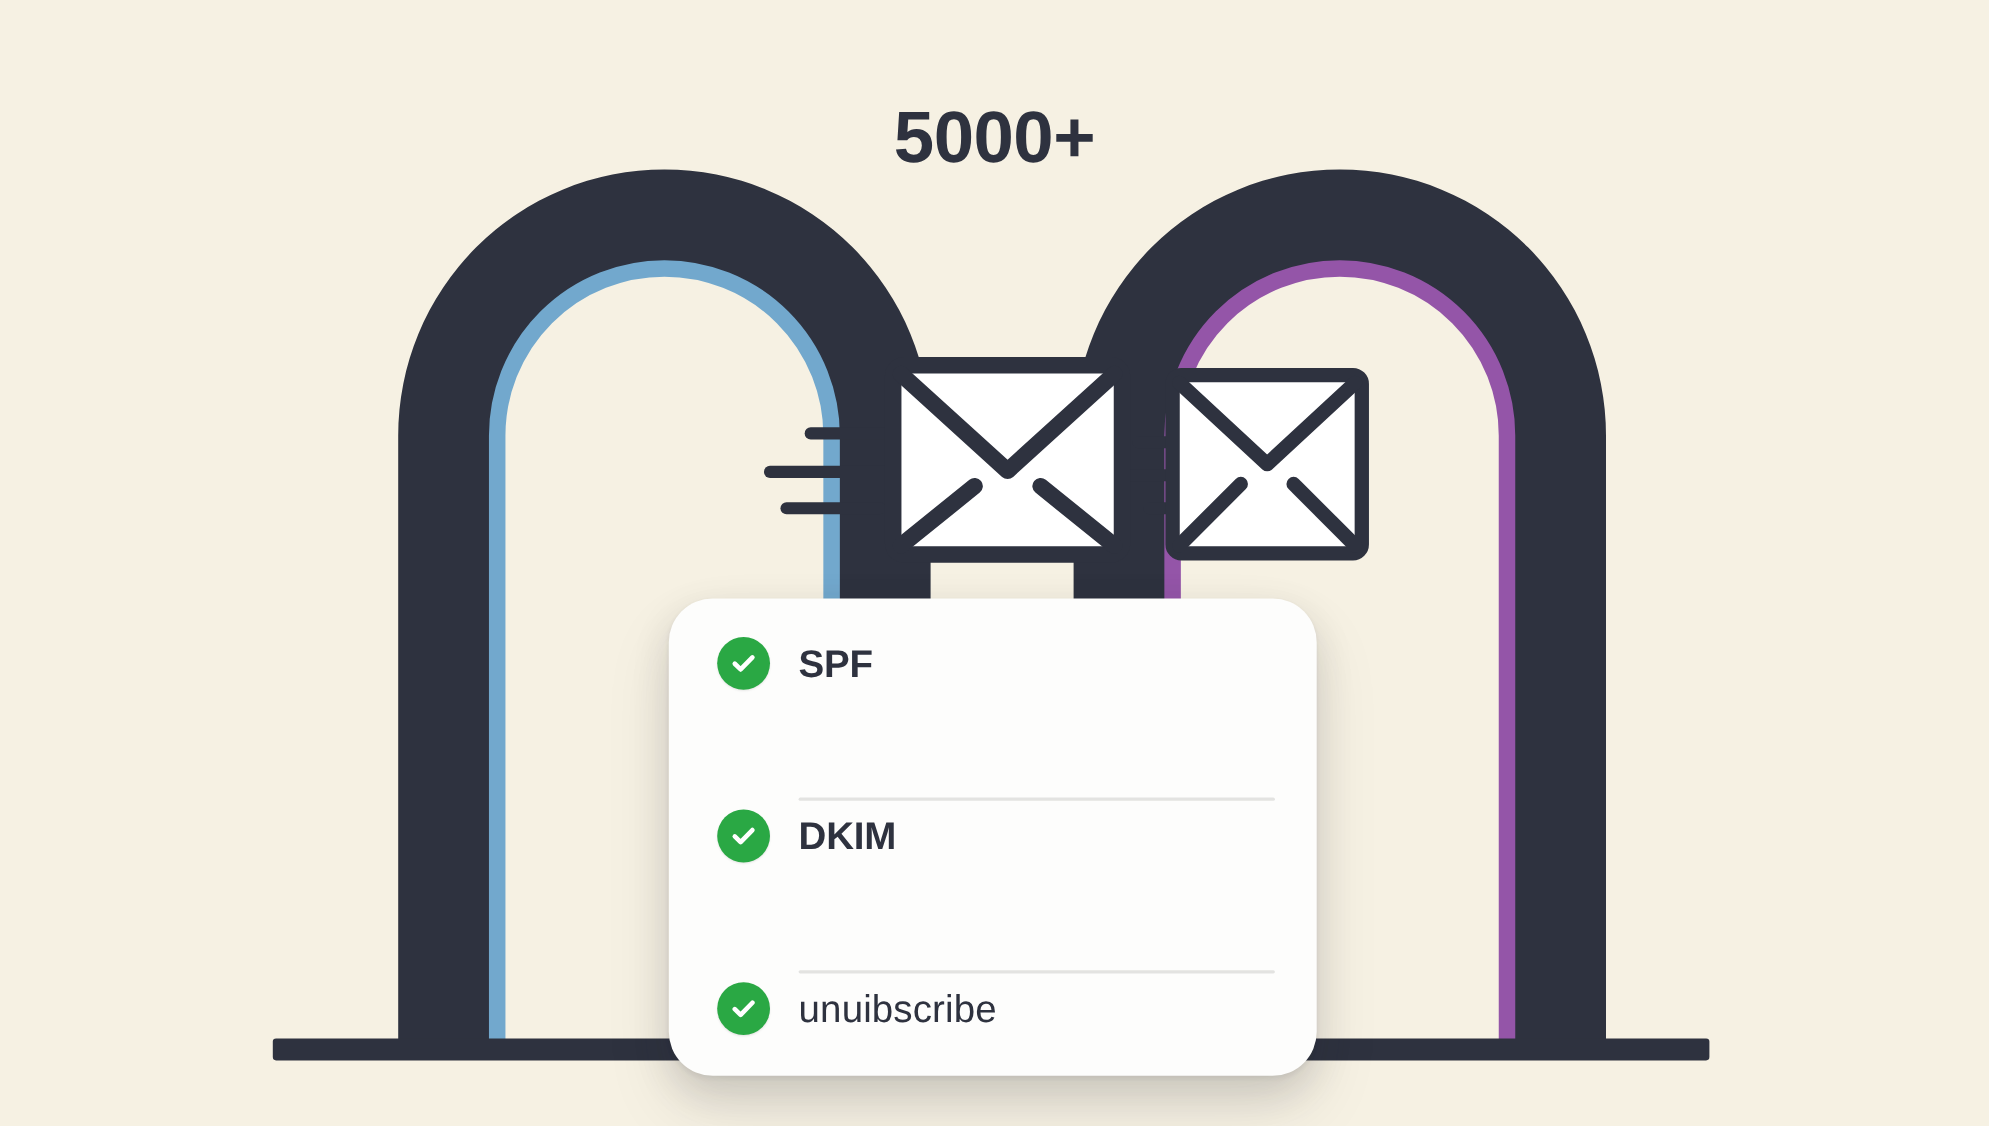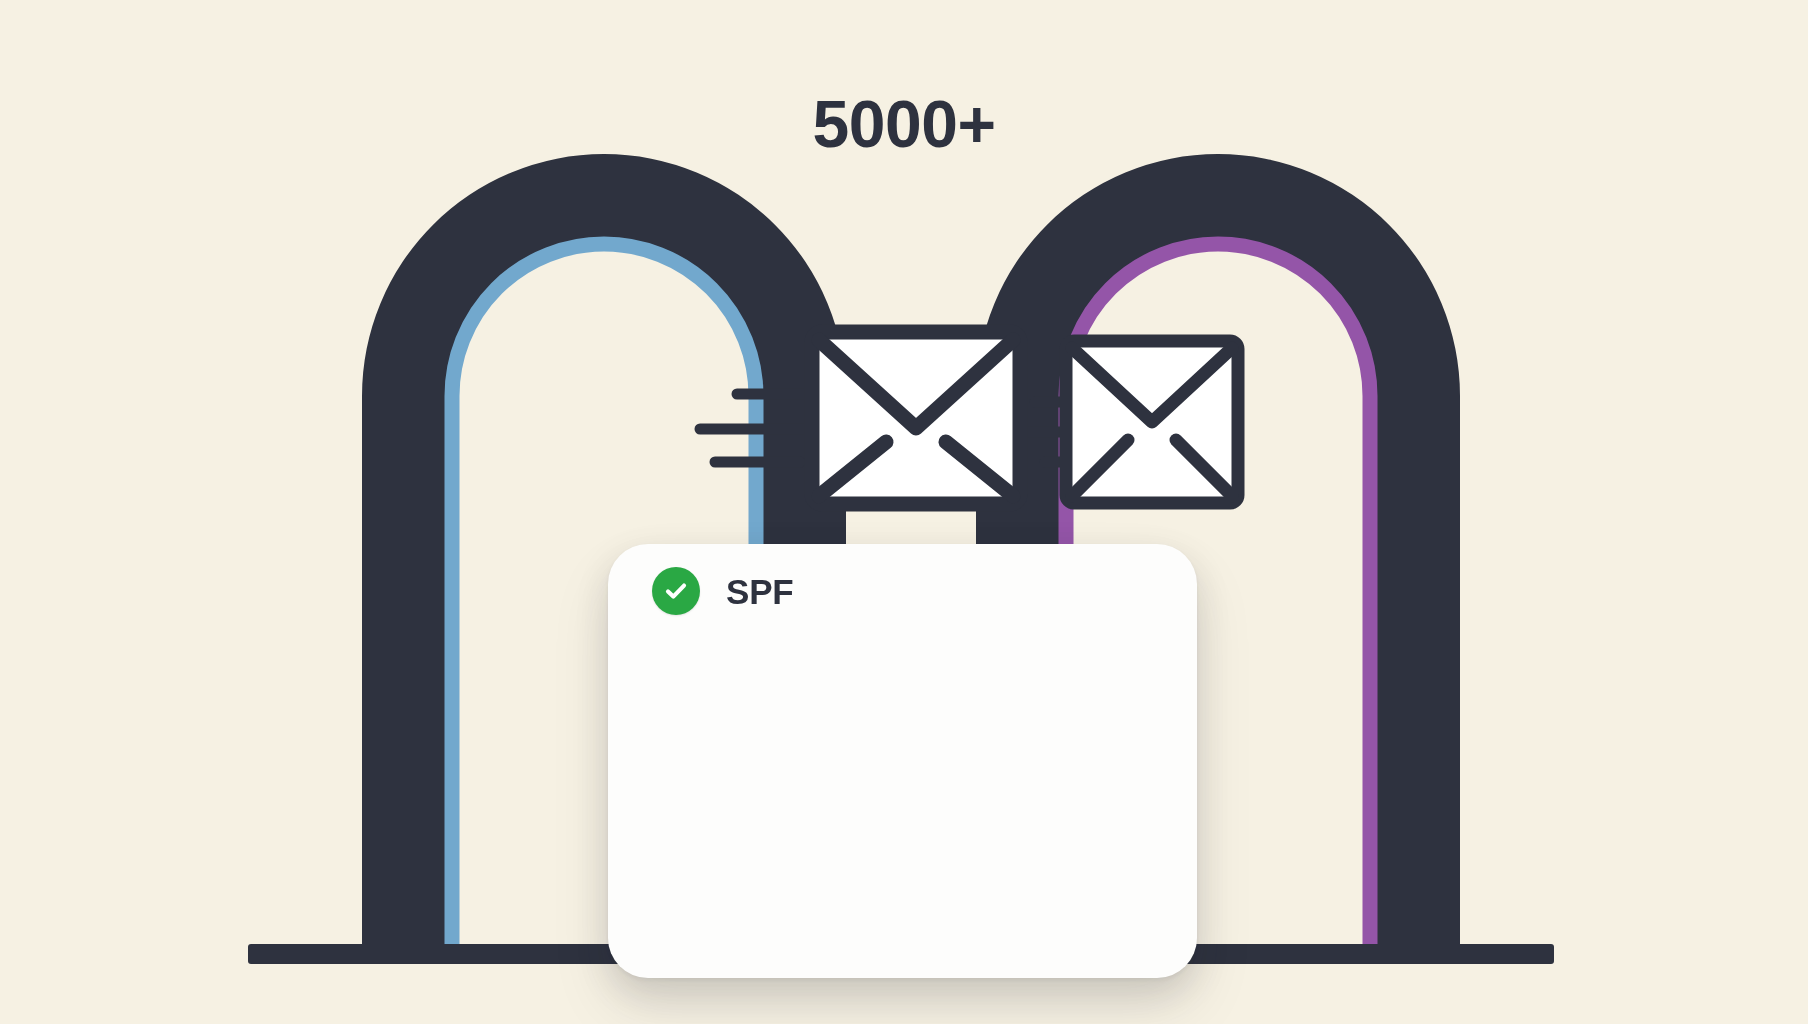--- a/index.html
+++ b/index.html
@@ -51,21 +51,21 @@
     left: 608px;
     top: 500px;
     width: 589px;
     height: 434px;
     background: #fdfdfc;
     border-radius: 40px;
     box-shadow:
       0 2px 4px rgba(40,40,50,0.06),
       0 14px 34px rgba(40,40,50,0.14),
       0 30px 60px rgba(40,40,50,0.10);
-    padding: 16px 44px 30px 44px;
+    padding: 28px 44px 30px 44px;
     display: flex;
     flex-direction: column;
     justify-content: space-between;
     overflow: hidden;
   }
 
   .check-row {
     display: flex;
     align-items: center;
     gap: 26px;
@@ -189,19 +189,35 @@
 
     <div class="check-row">
       <span class="check-icon">
         <svg width="26" height="26" viewBox="0 0 26 26">
           <path d="M5 13.4 L10.3 18.6 L21 7.6" fill="none" stroke="#ffffff" stroke-width="4.2" stroke-linecap="round" stroke-linejoin="round"></path>
         </svg>
       </span>
       <span class="check-label">SPF</span>
     </div>
 
-
-
+    <div class="check-row">
+      <span class="check-icon">
+        <svg width="26" height="26" viewBox="0 0 26 26">
+          <path d="M5 13.4 L10.3 18.6 L21 7.6" fill="none" stroke="#ffffff" stroke-width="4.2" stroke-linecap="round" stroke-linejoin="round"></path>
+        </svg>
+      </span>
+      <span class="check-label">DKIM</span>
+    </div>
+
+
+    <div class="check-row">
+      <span class="check-icon">
+        <svg width="26" height="26" viewBox="0 0 26 26">
+          <path d="M5 13.4 L10.3 18.6 L21 7.6" fill="none" stroke="#ffffff" stroke-width="4.2" stroke-linecap="round" stroke-linejoin="round"></path>
+        </svg>
+      </span>
+      <span class="check-label soft">unuibscribe</span>
+    </div>
 
 
   </div>
 
 </div>
 
 </body></html>

